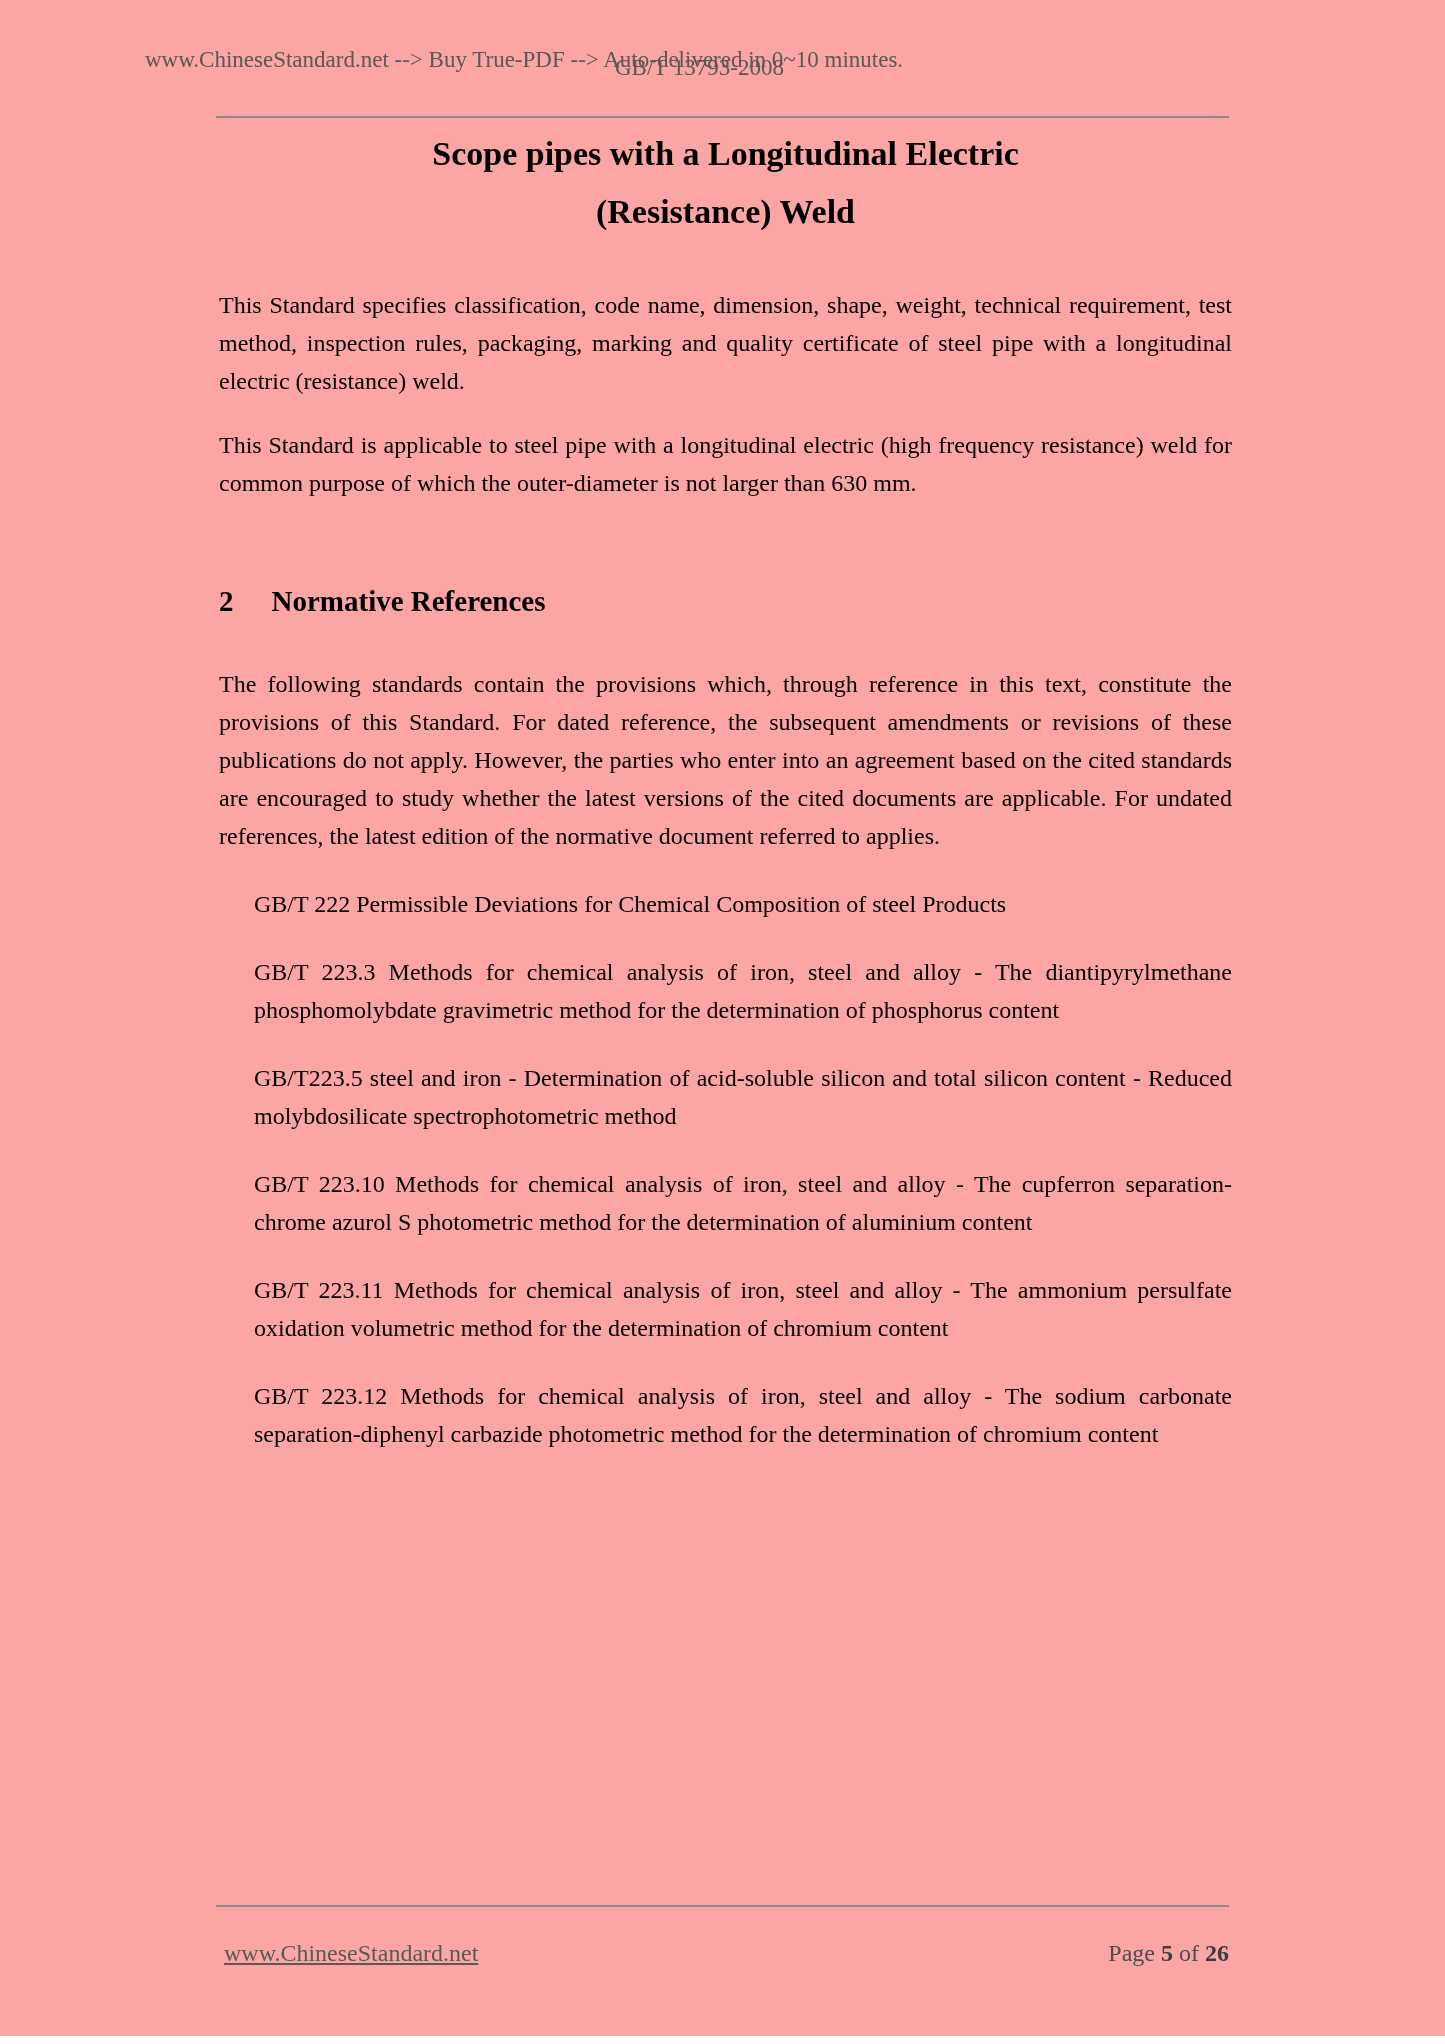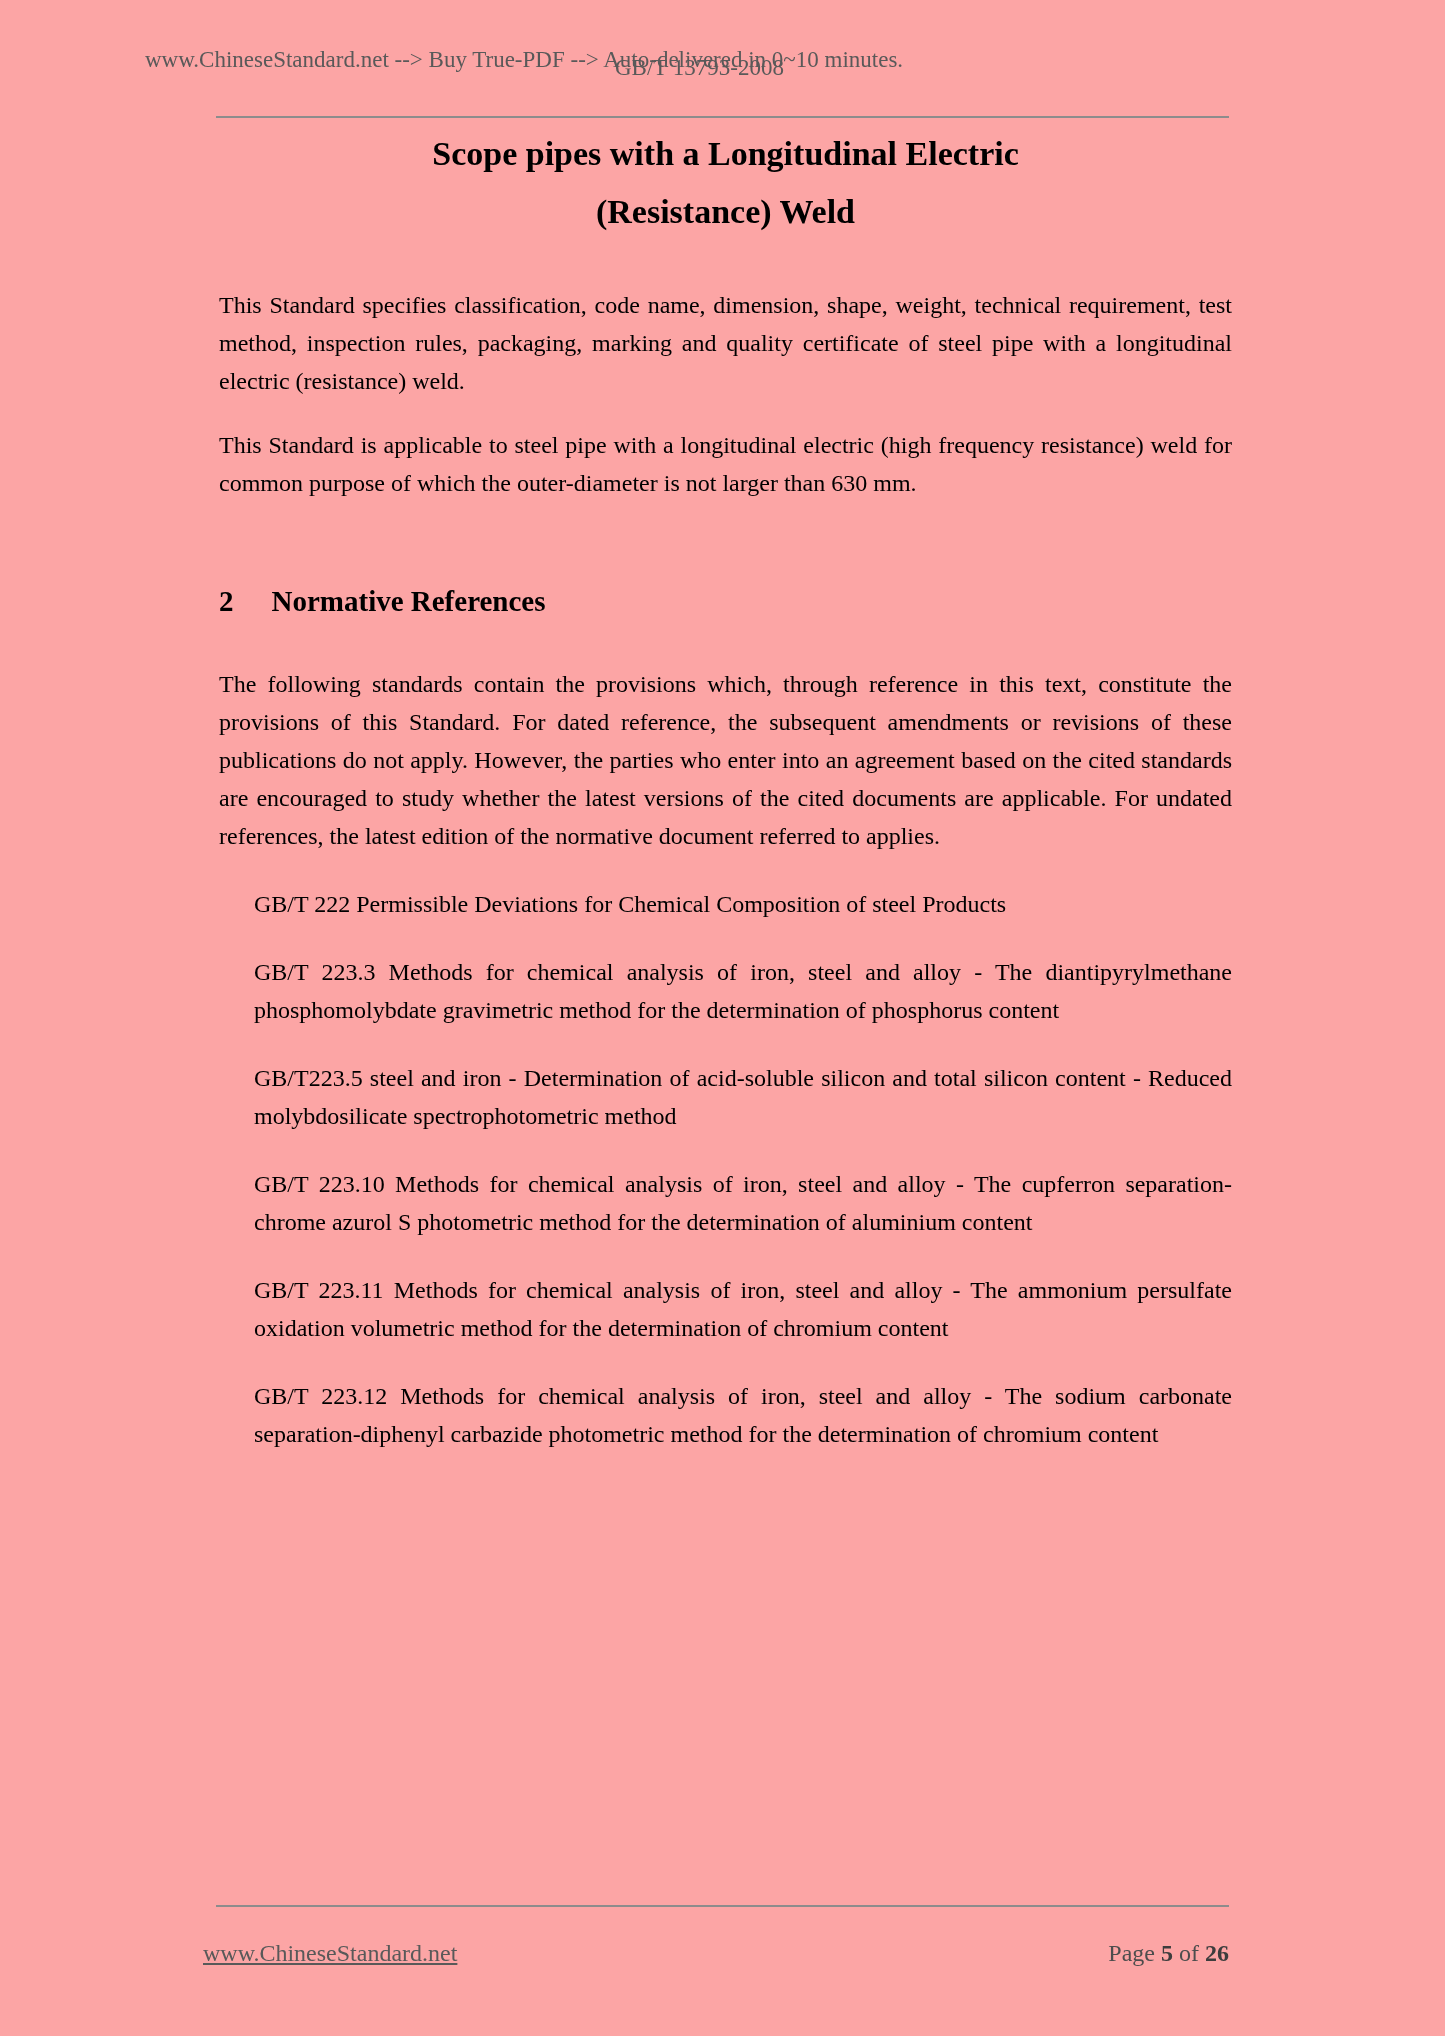--- a/index.html
+++ b/index.html
@@ -76,21 +76,21 @@
     text-align: justify;
   }
   #p1 { margin-top: 45px; }
   #p2 { margin-top: 26px; }
   #p3 { margin-top: 44px; }
   p.ref { margin-top: 30px; padding-left: 35px; }
 
   
   .ftr-link {
     position: absolute;
-    left: 203px;
+    left: 224px;
     top: 1940px;
     font-size: 24px;
     color: #595959;
     text-decoration: underline;
     cursor: pointer;
   }
   .ftr-page {
     position: absolute;
     right: 216px;
     top: 1940px;

